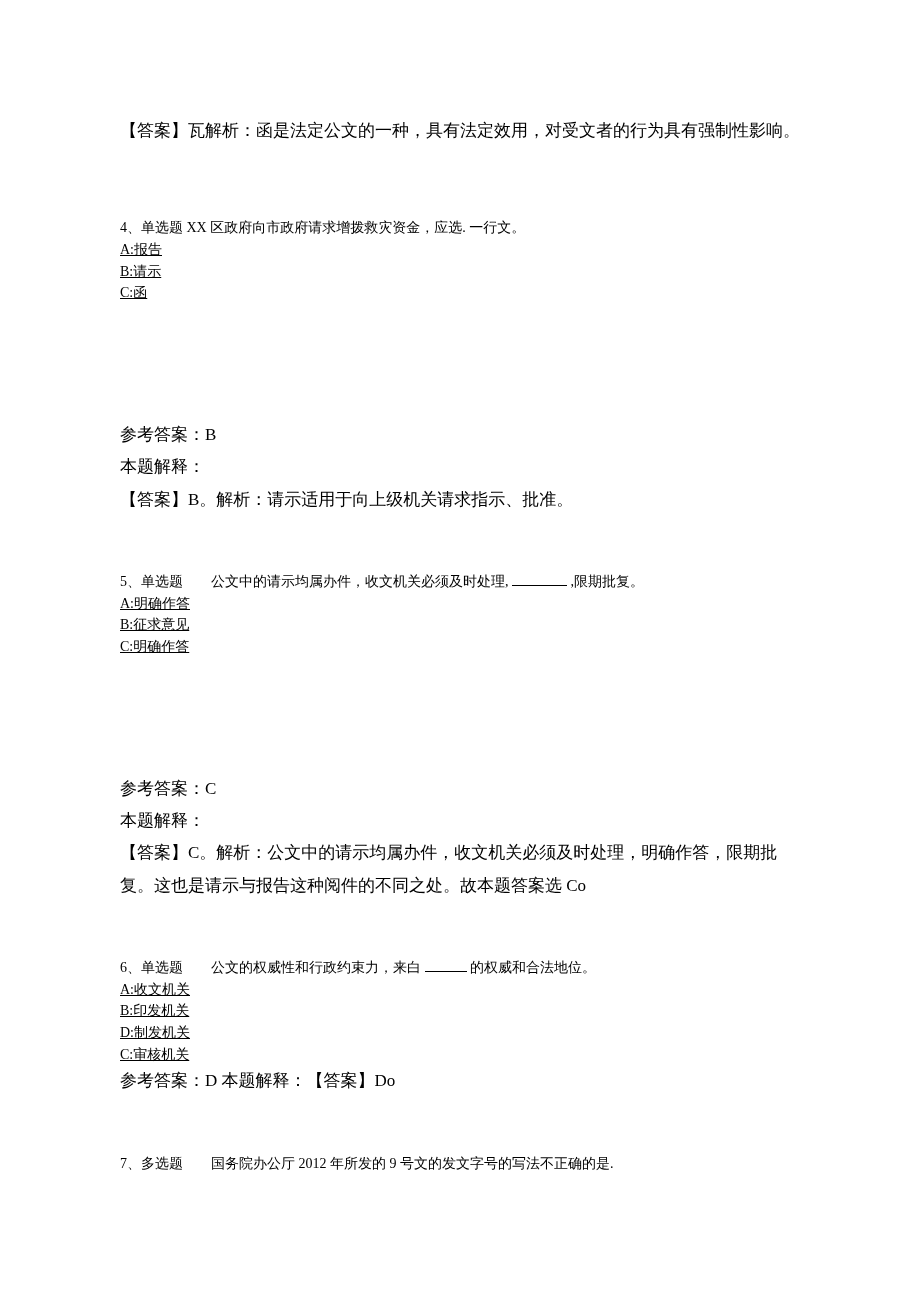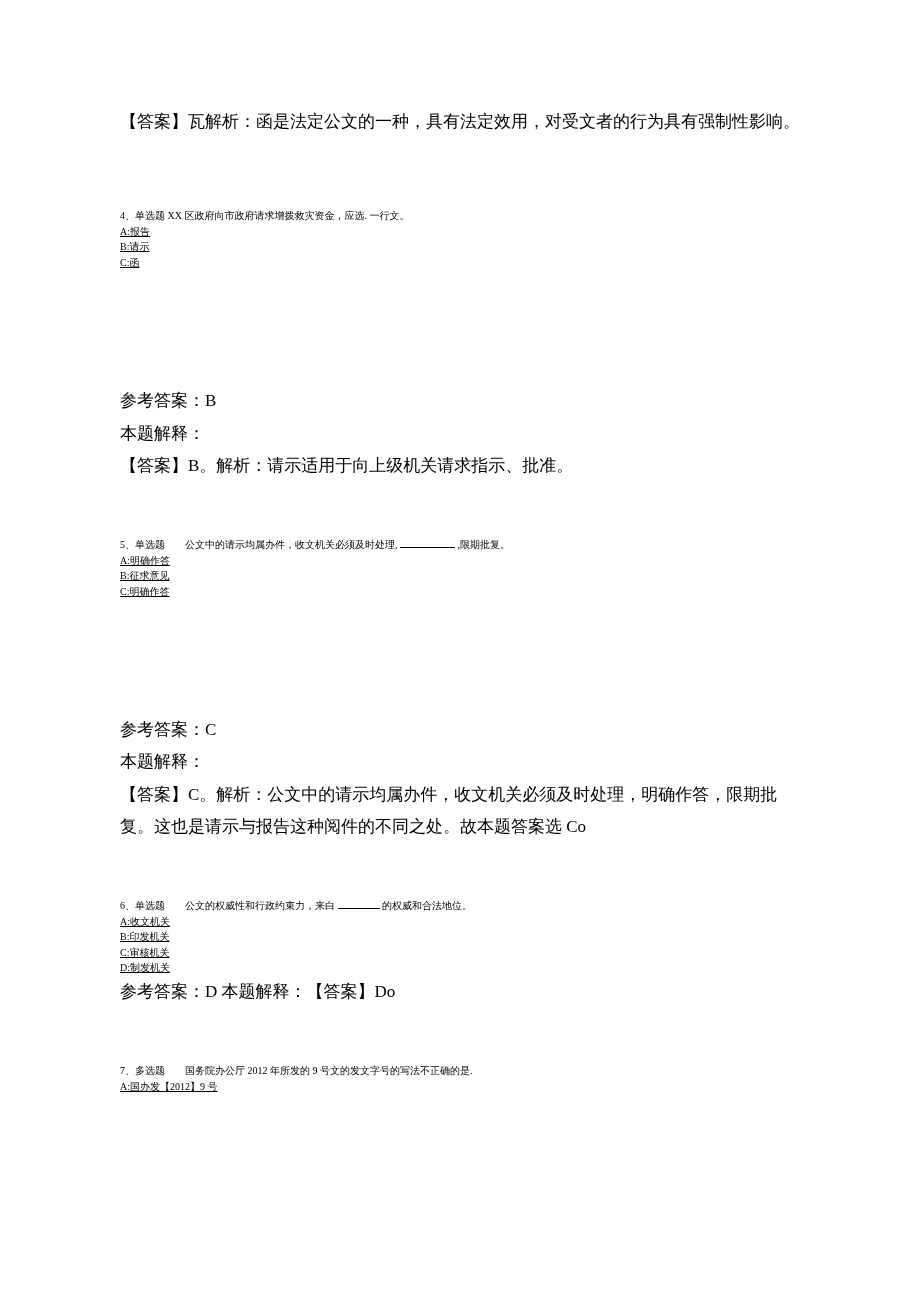--- a/index.html
+++ b/index.html
@@ -4,31 +4,30 @@
 <style>
   body {
     margin: 0;
     padding: 0;
     background: #ffffff;
     font-family: "SimSun", "宋体", serif;
     color: #000000;
     width: 920px;
   }
   .page {
-    padding: 59px 120px 60px 120px;
+    padding: 115px 120px 60px 120px;
     font-size: 15px;
     line-height: 1.7;
-    margin-top: 47px;
   }
   .answer-block {
     font-size: 17px;
     line-height: 1.9;
   }
   .question-block {
-    font-size: 10px;
+    font-size: 14px;
     line-height: 1.55;
     font-family: "SimSun", "宋体", serif;
   }
   .option {
     display: block;
     text-decoration: underline;
   }
   .blank {
     display: inline-block;
     border-bottom: 1px solid #000;
@@ -83,27 +82,26 @@
   </div>
 
   <div style="height:55px"></div>
 
   <div class="question-block">
     <div>
       <span>6、单选题　　公文的权威性和行政约束力，来白 </span><span class="blank" style="width:42px"></span><span> 的权威和合法地位。</span>
     </div>
     <span class="option">A:收文机关</span>
     <span class="option">B:印发机关</span>
+    <span class="option">D:制发机关</span>
     <span class="option">C:审核机关</span>
-    <span class="option">D:制发机关</span>
   </div>
   <div class="answer-block">
     <span>参考答案：D 本题解释：【答案】Do</span>
   </div>
 
   <div style="height:55px"></div>
 
   <div class="question-block">
     <span>7、多选题　　国务院办公厅 2012 年所发的 9 号文的发文字号的写法不正确的是.</span>
-    <span class="option">A:国办发【2012】9 号</span>
   </div>
 
 </div>
 
 </body></html>

